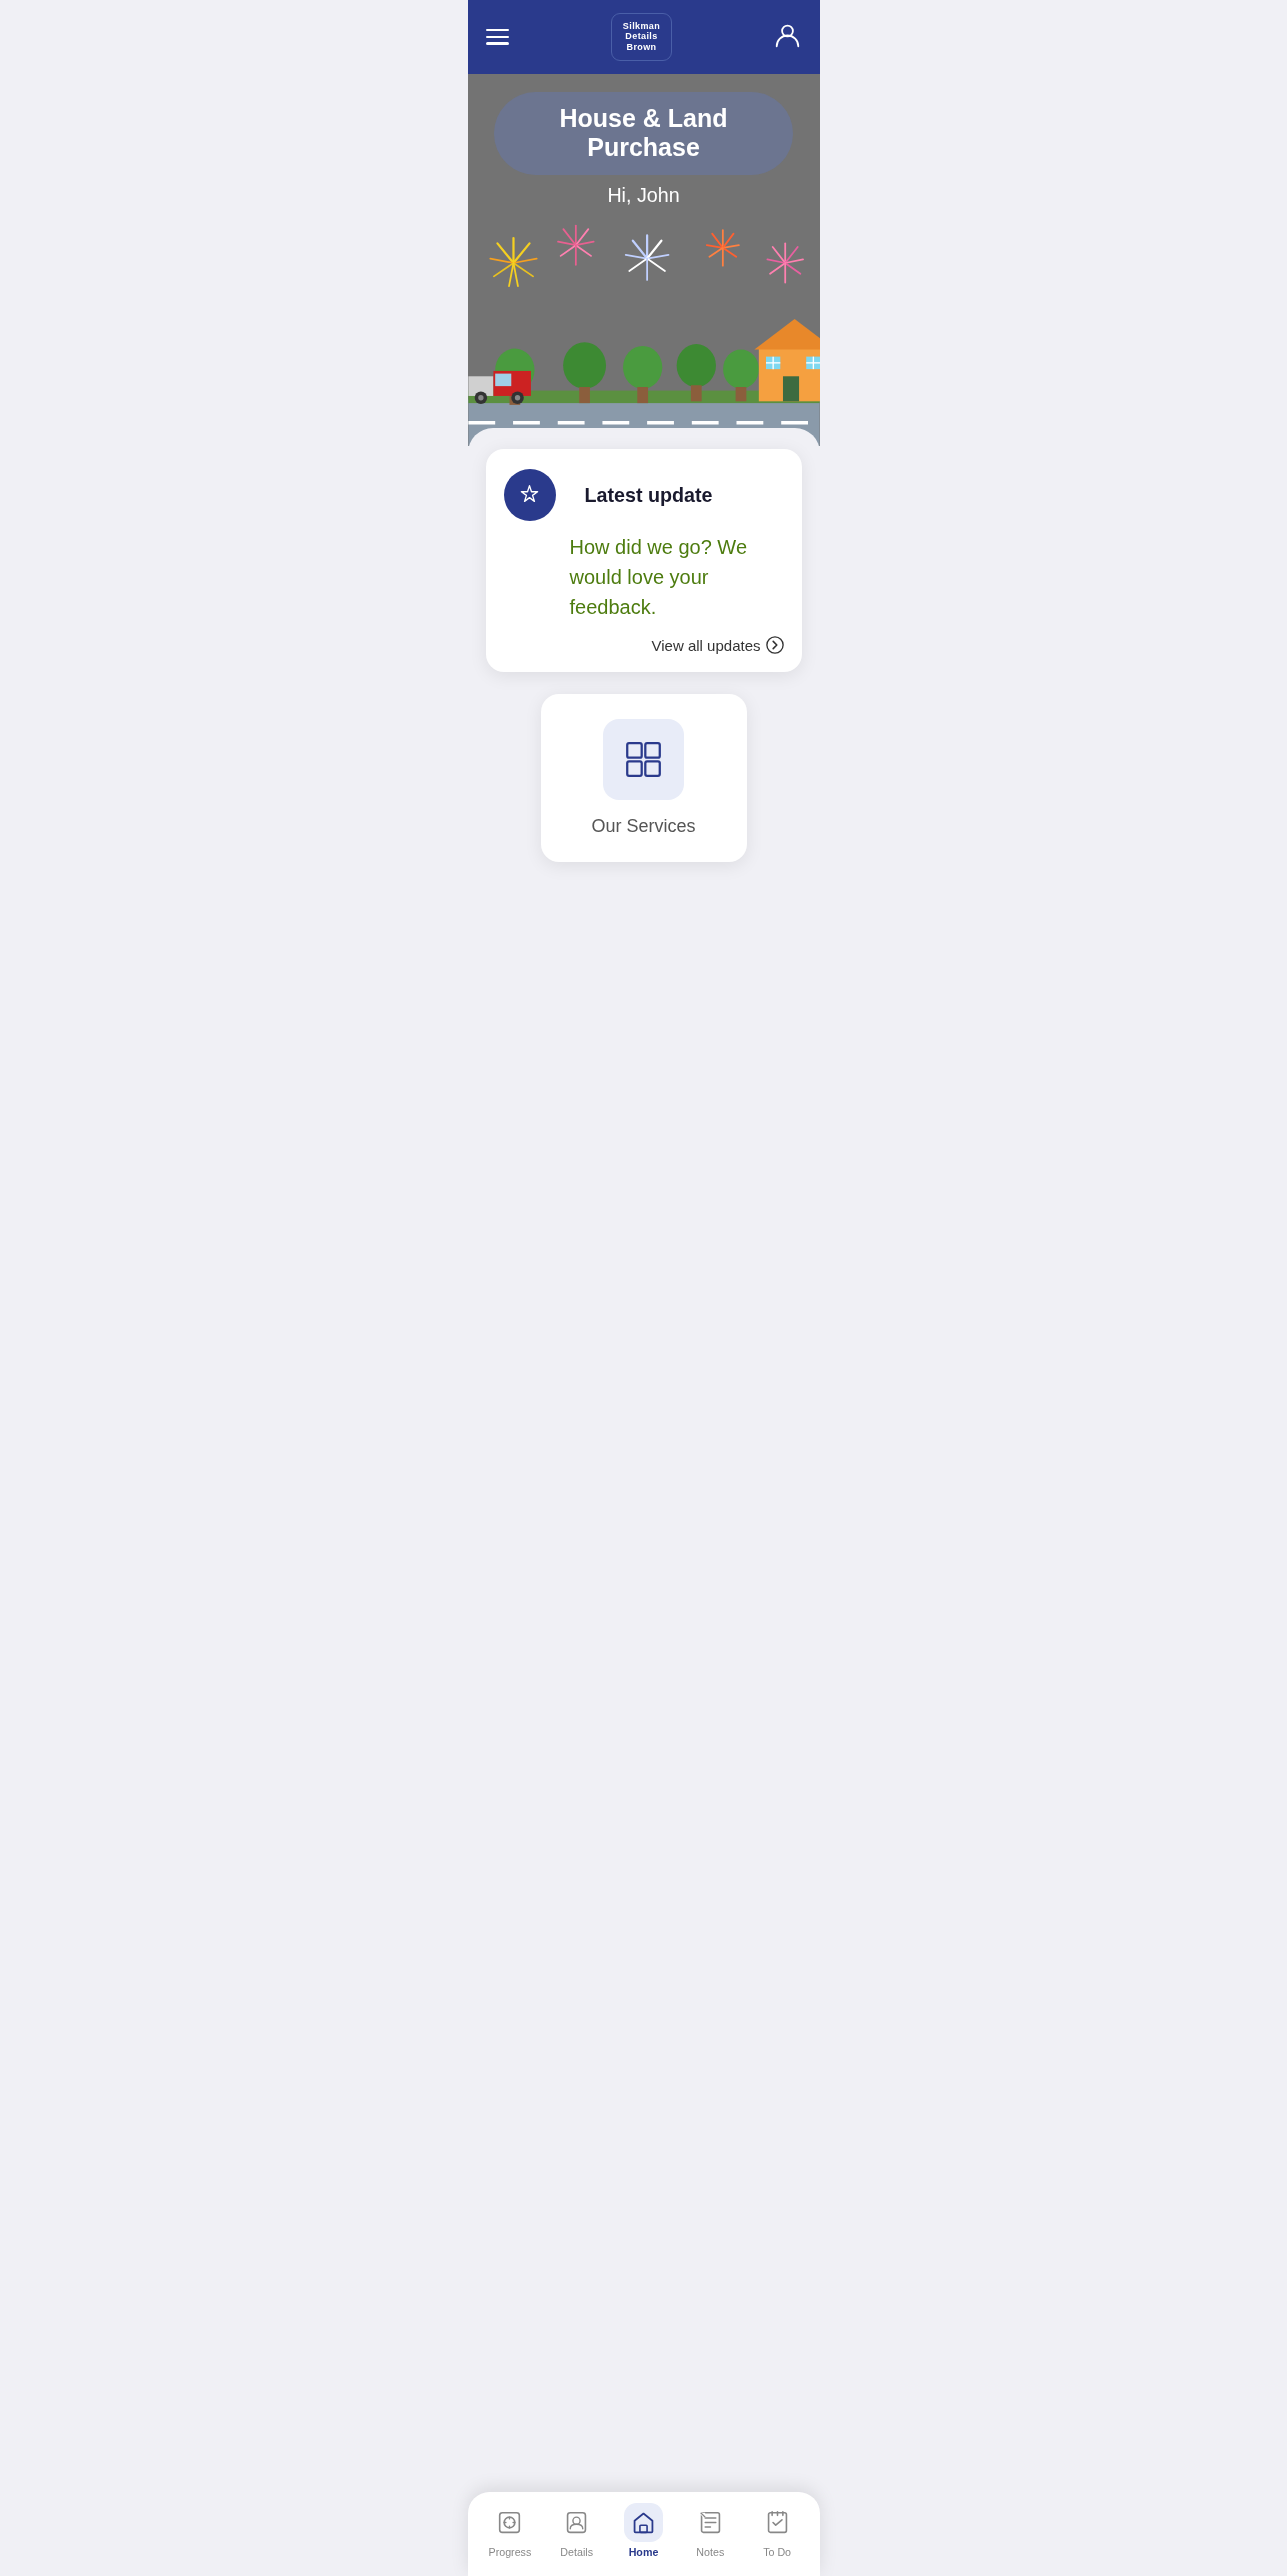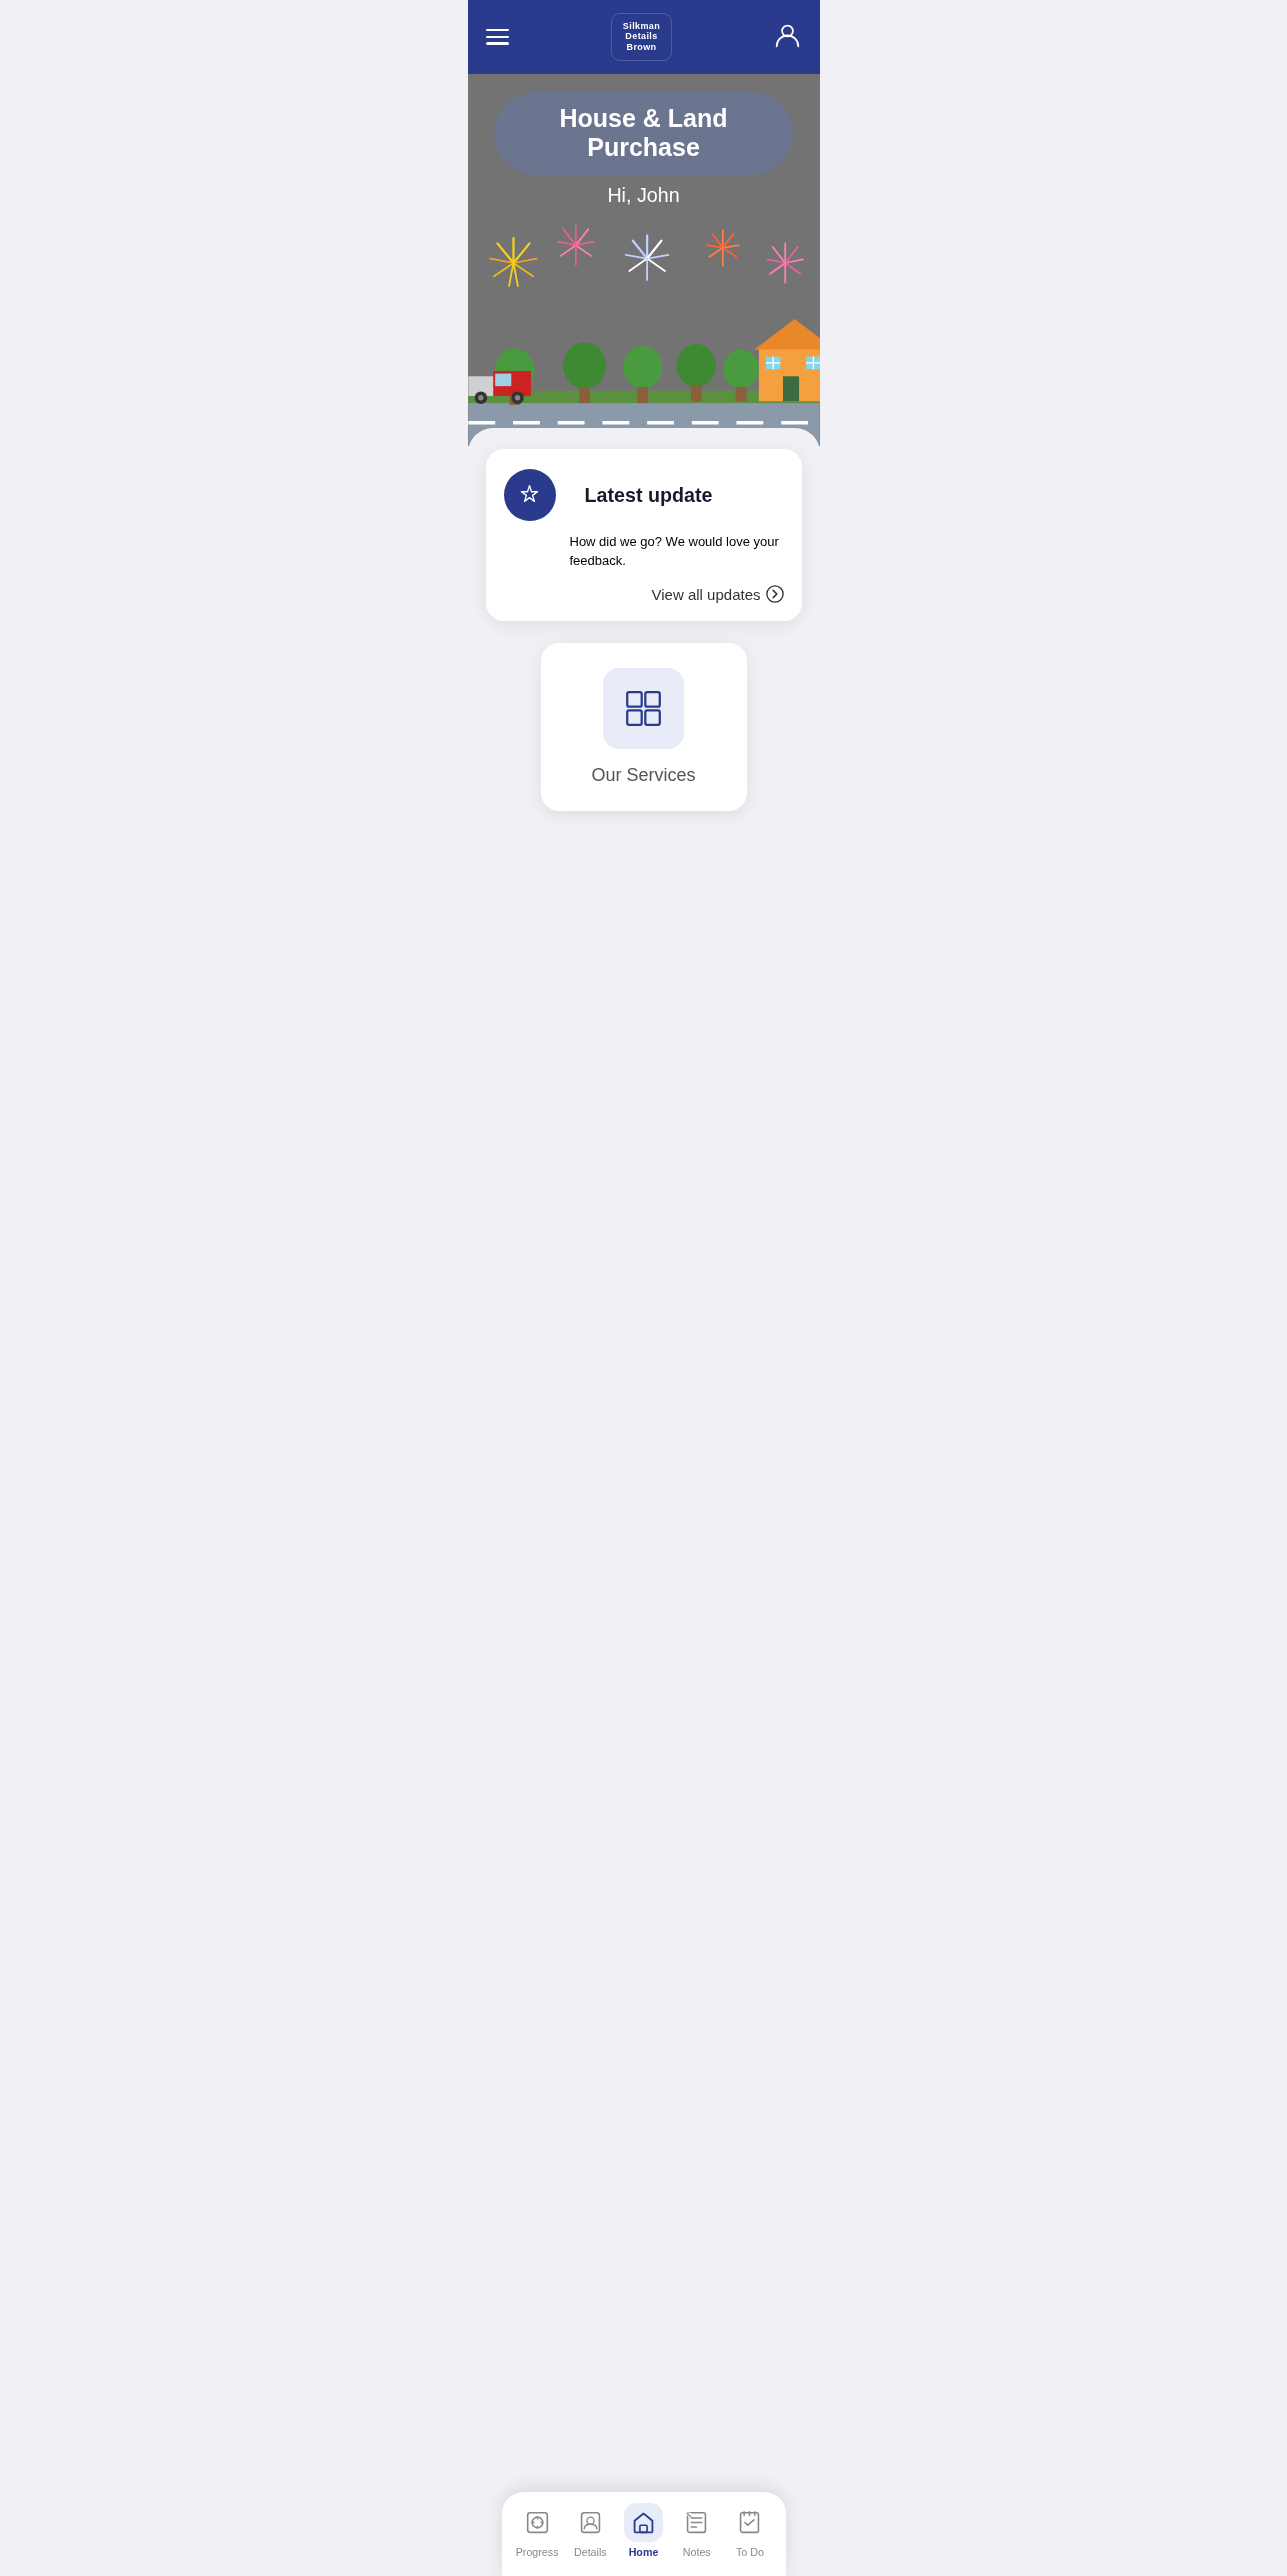--- a/index.html
+++ b/index.html
@@ -144,22 +144,22 @@
       align-items: center;
       justify-content: center;
       flex-shrink: 0;
     }
     .update-title {
       font-size: 19.7px;
       font-weight: 700;
       color: #1a1a2e;
     }
     .update-body {
-      color: #000000;
-      font-size: 13px;
+      color: #4d7c0f;
+      font-size: 20px;
       line-height: 1.5;
       margin-left: 66px;
       margin-bottom: 14.3px;
     }
     .view-all-link {
       display: flex;
       align-items: center;
       justify-content: flex-end;
       gap: 5px;
       color: #333;
@@ -201,21 +201,21 @@
       color: #555;
       font-weight: 400;
     }
 
     
     .bottom-nav {
       position: fixed;
       bottom: 0;
       left: 50%;
       transform: translateX(-50%);
-      width: 284px;
+      width: 352px;
       background: white;
       border-radius: 21.5px 21.5px 0 0;
       padding: 10.7px 9px 18px;
       display: flex;
       justify-content: space-around;
       align-items: center;
       box-shadow: 0 -3.6px 18px rgba(0,0,0,0.1);
       z-index: 100;
     }
     .nav-item {

